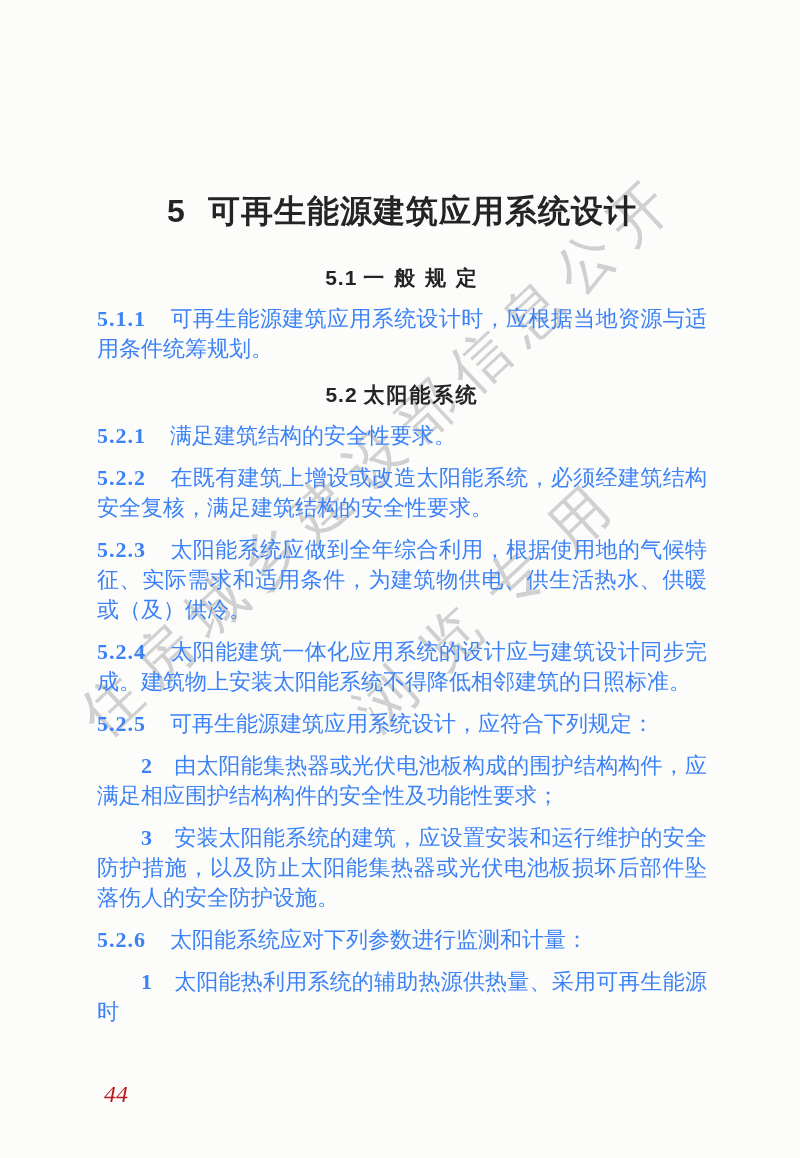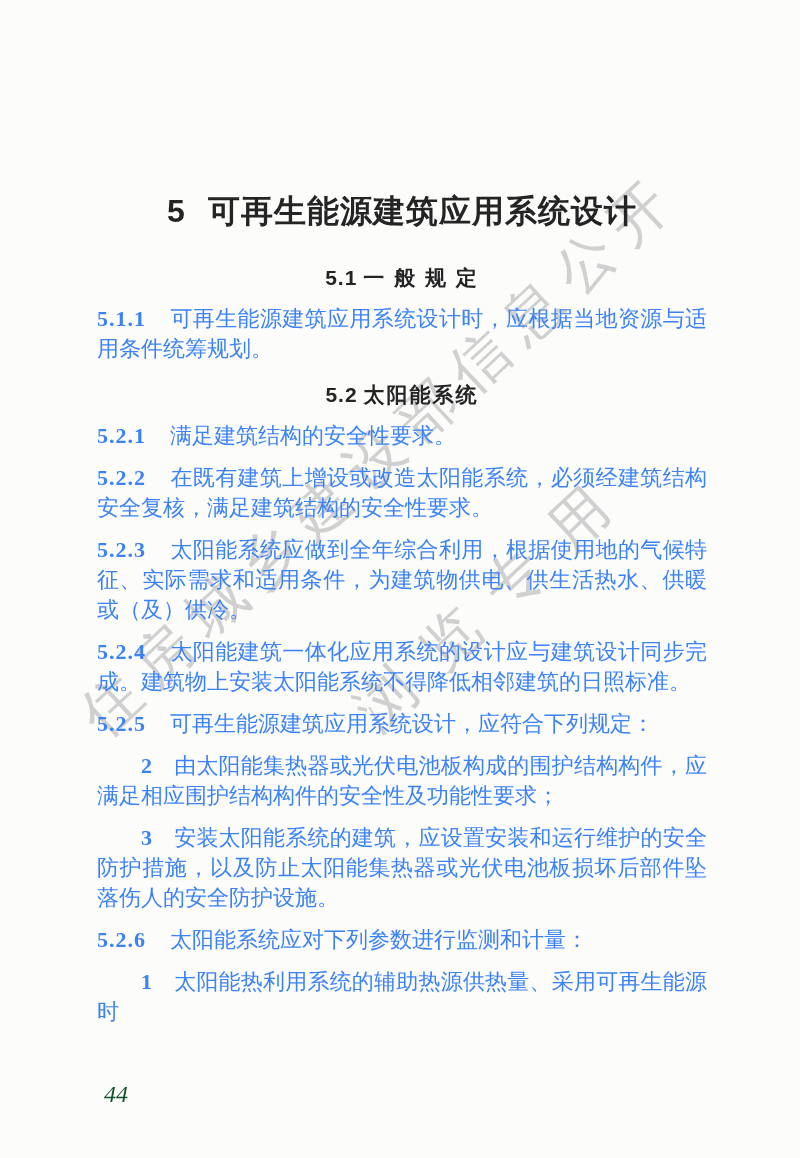--- a/index.html
+++ b/index.html
@@ -86,21 +86,21 @@
   .mt6{margin-top:6px;}
   .mt26{margin-top:26px;}
   .mt2{margin-top:2px;}
   .mt3{margin-top:3px;}
   .mt14{margin-top:14px;}
   .page-number{
     position:absolute;
     left:104px;top:1080px;
     font-size:24px;line-height:28px;
     font-style:italic;
-    color:#14532d;
+    color:#b91c1c;
     z-index:2;
   }
 </style>
 </head>
 <body>
 
 <div class="page">
 
   <div class="wm wm1">住房城乡建设部信息公开</div>
   <div class="wm wm2">浏览专用</div>

